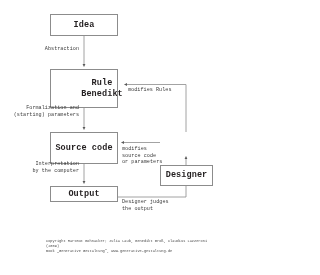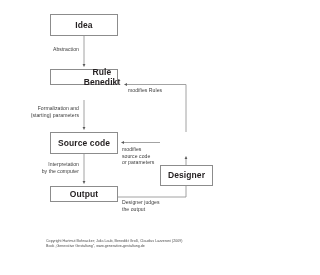--- a/index.html
+++ b/index.html
@@ -14,20 +14,21 @@
     overflow: hidden;
     font-family: "Liberation Sans", sans-serif;
     color: #231f20;
   }
   #diagram-root {
     position: absolute;
     left: 0;
     top: 0;
     width: 220px;
     height: 275px;
+    font-family: Liberation Mono, monospace;
   }
   svg.edges {
     position: absolute;
     left: 0;
     top: 0;
     width: 220px;
     height: 275px;
   }
   .node {
     position: absolute;
@@ -104,26 +105,26 @@
 
     <g>
       <path d="M186,132 L186,84.5 L124.5,84.5" fill="none" stroke="#8c8c8c" stroke-width="0.8" marker-end="url(#arrow)"></path>
     </g>
   </svg>
 
   <div class="node" style="left:50px; top:14px; width:68px; height:22px;">
     <span class="node-line">Idea</span>
   </div>
 
-  <div class="node" style="left:50px; top:69px; width:68px; height:16px;padding-left:36px;">
+  <div class="node" style="left:50px; top:69px; width:68px; height:39px;padding-left:36px;">
     <span class="node-line">Rule</span>
     <span class="node-line">Benedikt</span>
   </div>
 
-  <div class="node" style="left:50px; top:132px; width:68px; height:22px;">
+  <div class="node" style="left:50px; top:132px; width:68px; height:32px;">
     <span class="node-line">Source code</span>
   </div>
 
   <div class="node" style="left:50px; top:186px; width:68px; height:16px;">
     <span class="node-line">Output</span>
   </div>
 
   <div class="node" style="left:160px; top:132px; width:53px; height:21px;margin-top:33px;">
     <span class="node-line">Designer</span>
   </div>

